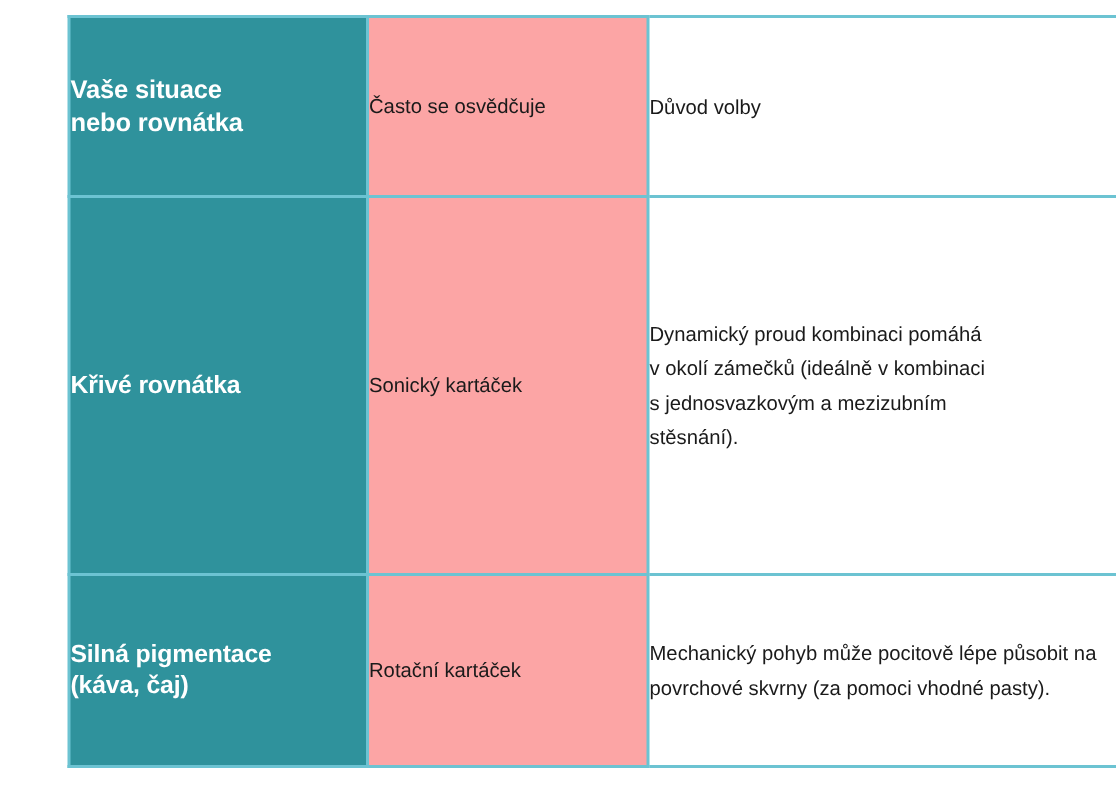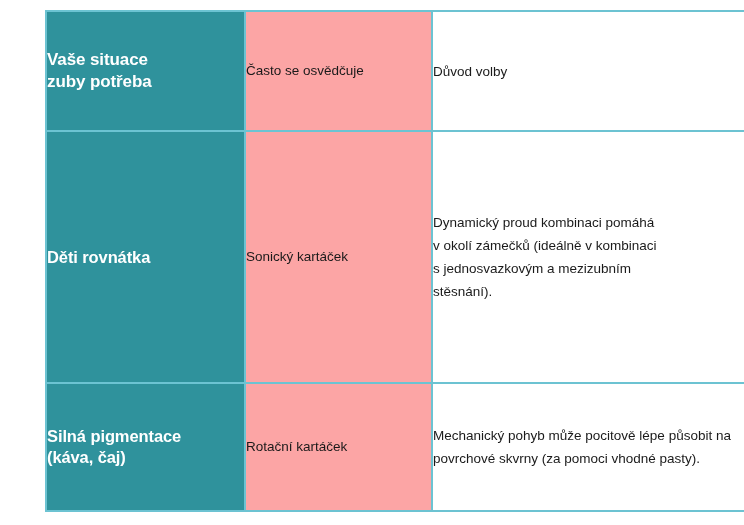--- a/index.html
+++ b/index.html
@@ -93,35 +93,35 @@
       <colgroup>
         <col class="c1">
         <col class="c2">
         <col class="c3">
       </colgroup>
       <tbody>
 
         <tr>
           <td class="situation header-cell">
             <span class="line">Vaše situace</span>
-            <span class="line">zuby potřeba</span>
+            <span class="line">nebo rovnátka</span>
           </td>
           <td class="device">
             <span class="line">Často se  osvědčuje</span>
           </td>
           <td class="reason">
             <span class="line">Důvod volby</span>
           </td>
         </tr>
 
 
 
         <tr>
           <td class="situation">
-            <span class="line">Děti rovnátka</span>
+            <span class="line">Křivé rovnátka</span>
           </td>
           <td class="device">
             <span class="line">Sonický kartáček</span>
           </td>
           <td class="reason">
             <span class="line">Dynamický proud kombinaci pomáhá</span>
             <span class="line">v okolí zámečků (ideálně v kombinaci</span>
             <span class="line">s jednosvazkovým a mezizubním</span>
             <span class="line">stěsnání).</span>
           </td>

